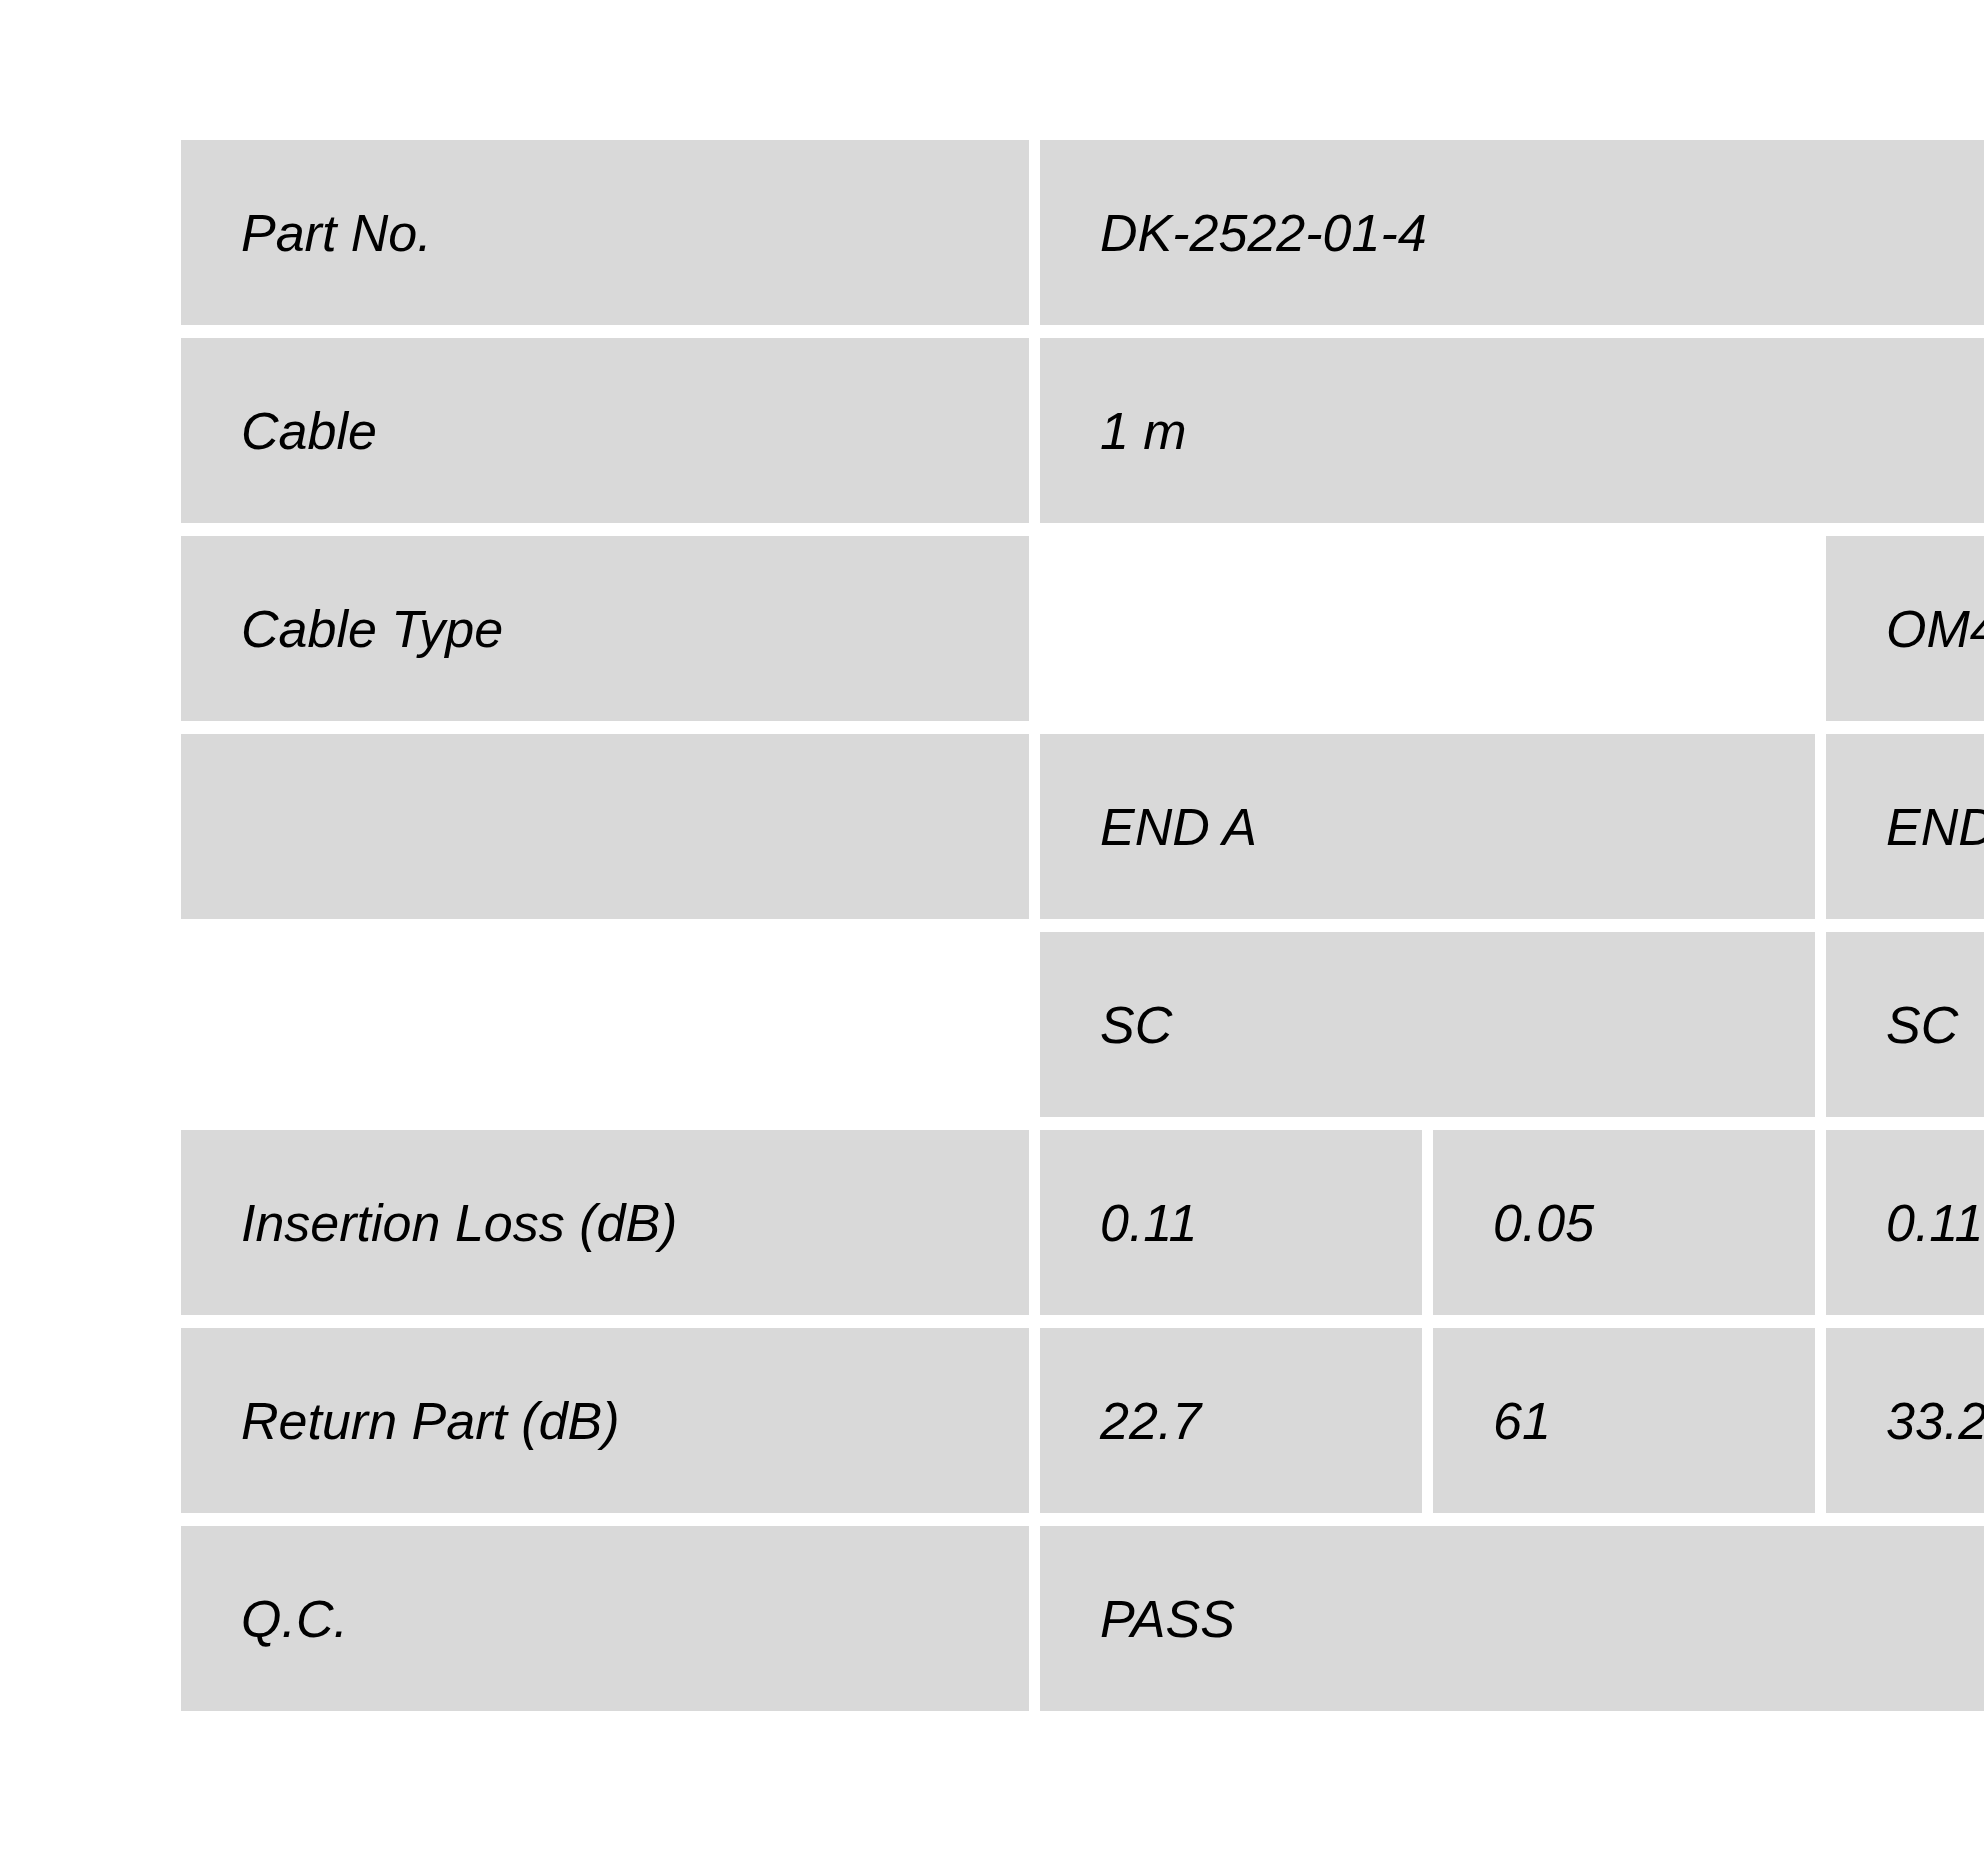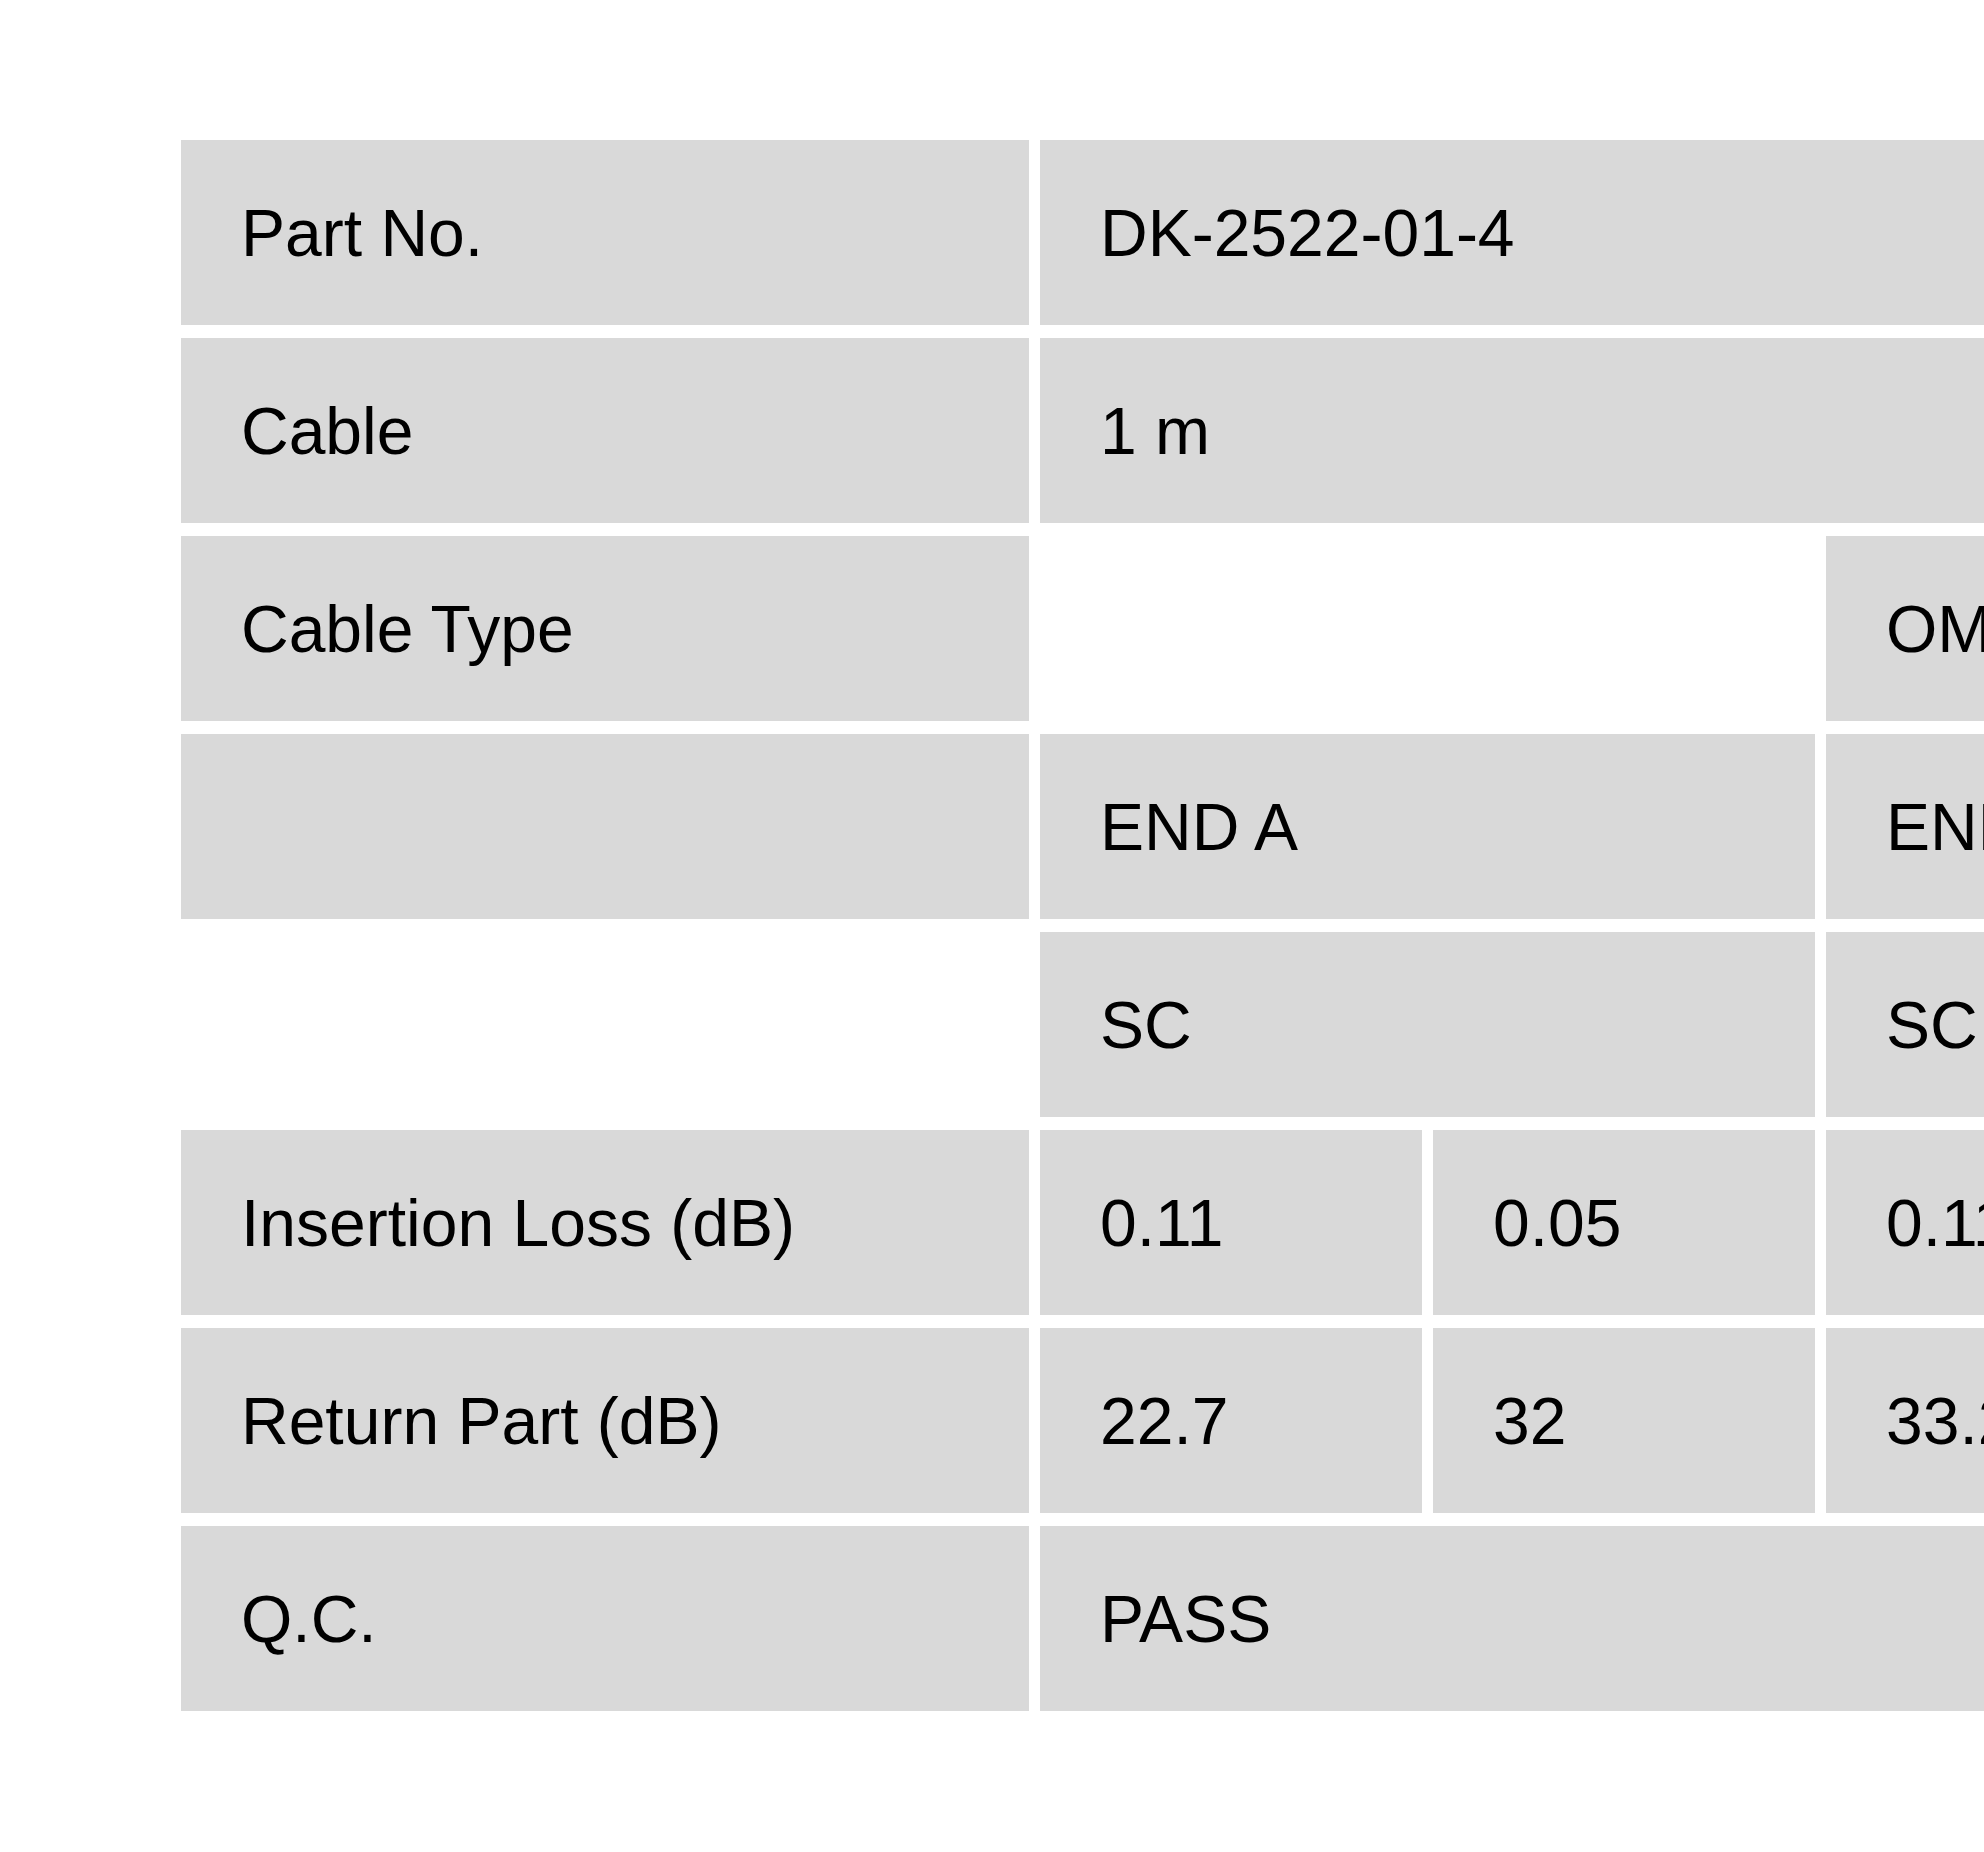--- a/index.html
+++ b/index.html
@@ -30,25 +30,26 @@
     grid-template-rows: repeat(8, 1fr);
     column-gap: 11px;
     row-gap: 13px;
   }
   .cell {
     background: var(--cell-bg);
     display: flex;
     align-items: center;
     padding-left: 60px;
     padding-right: 16px;
-    font-size: 66px;
+    font-size: 52px;
     line-height: 1;
     color: var(--text-color);
     white-space: nowrap;
     overflow: hidden;
+    font-style: italic;
   }
   .col-label { grid-column: 1; }
   .col-full  { grid-column: 2 / 6; }
   .col-a     { grid-column: 2 / 4; }
   .col-b     { grid-column: 4 / 6; }
   .col-a1    { grid-column: 2; }
   .col-a2    { grid-column: 3; }
   .col-b1    { grid-column: 4; }
 </style>
 </head>
@@ -73,21 +74,21 @@
     <div class="cell col-a">SC</div>
     <div class="cell col-b">SC</div>
 
     <div class="cell col-label">Insertion Loss (dB)</div>
     <div class="cell col-a1">0.11</div>
     <div class="cell col-a2">0.05</div>
     <div class="cell col-b1">0.11</div>
 
     <div class="cell col-label">Return Part (dB)</div>
     <div class="cell col-a1">22.7</div>
-    <div class="cell col-a2">32</div>
+    <div class="cell col-a2">61</div>
     <div class="cell col-b1">33.2</div>
 
     <div class="cell col-label">Q.C.</div>
     <div class="cell col-full">PASS</div>
 
   </div>
 </div>
 
 
 </body></html>

